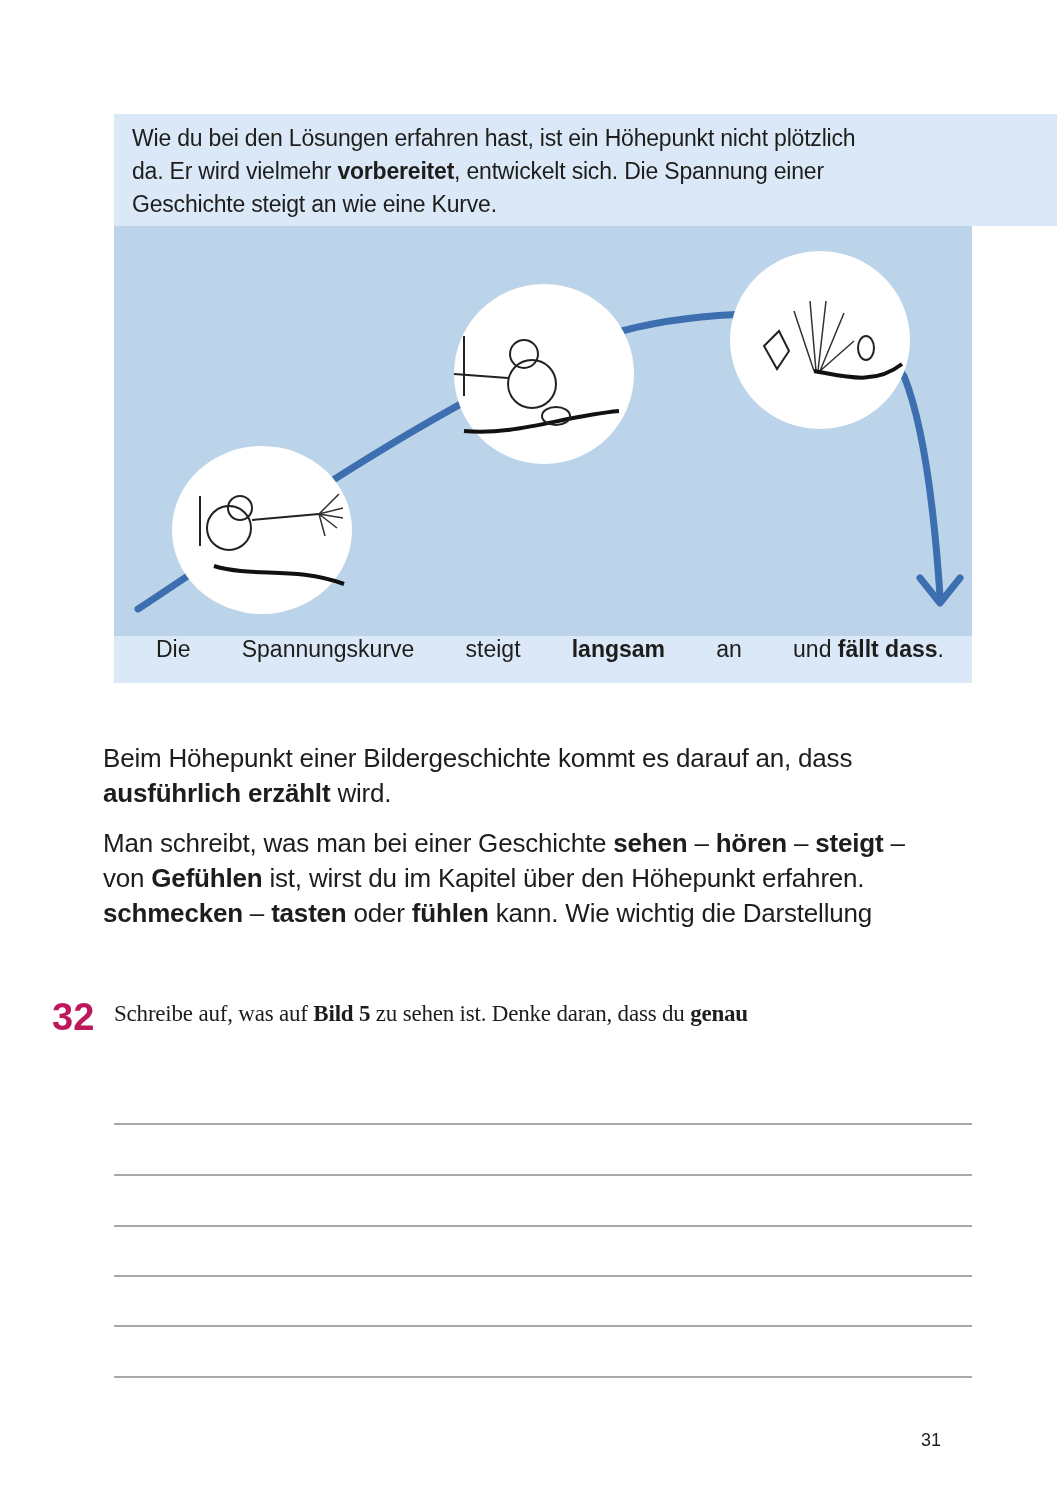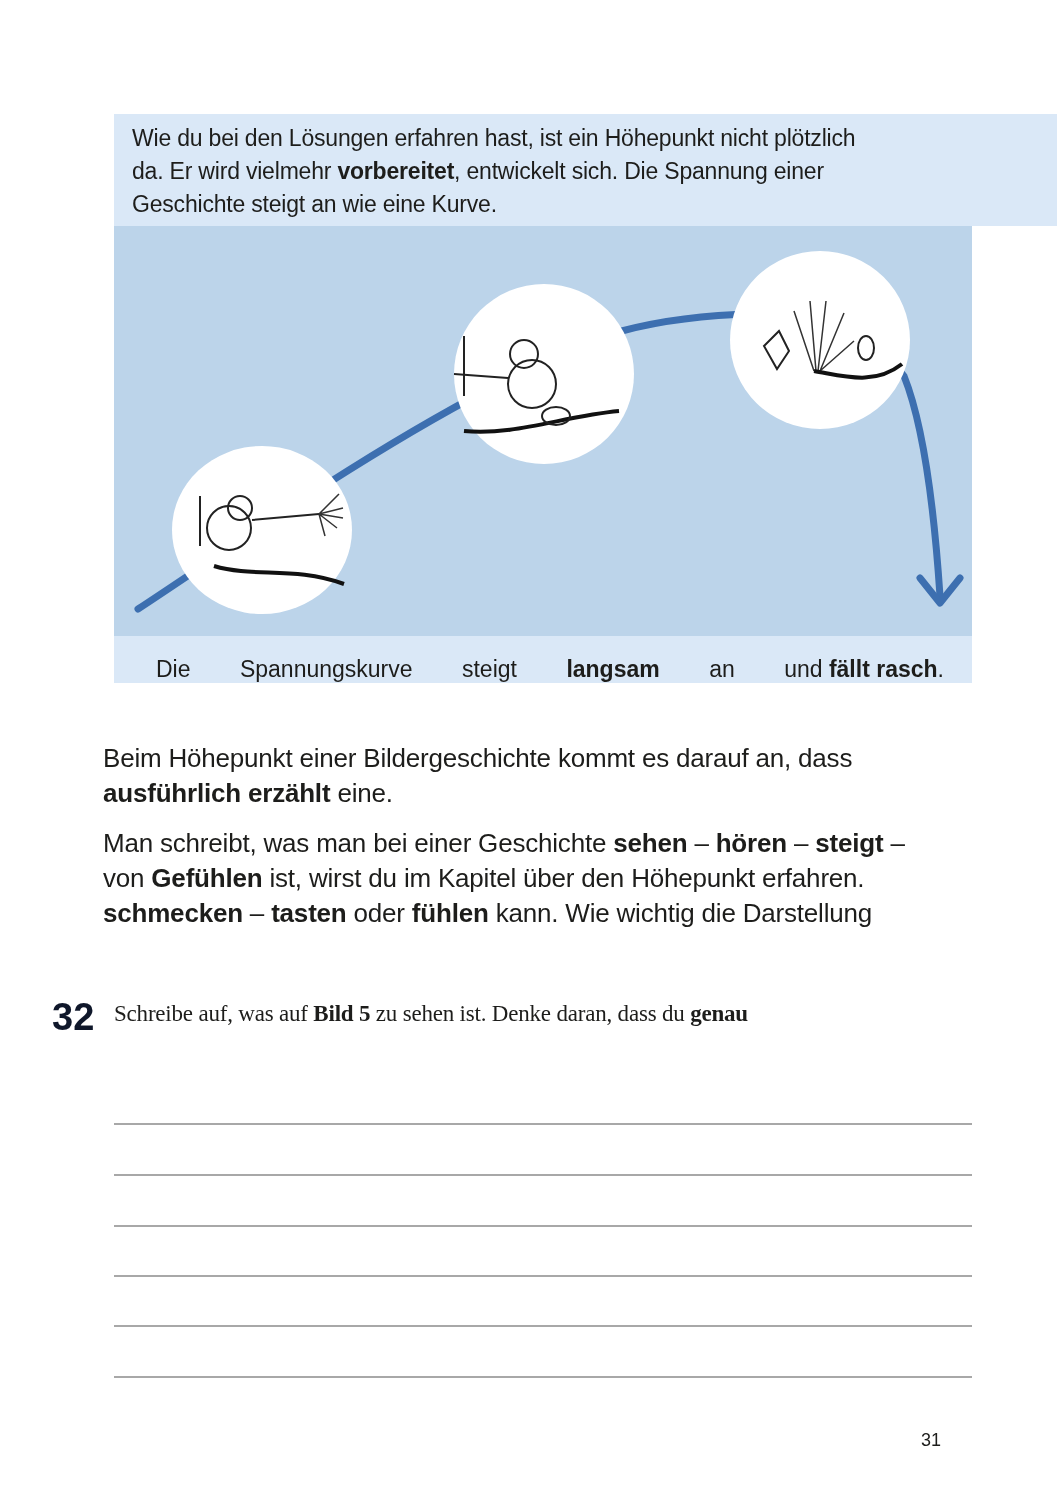--- a/index.html
+++ b/index.html
@@ -4,24 +4,24 @@
   <style>
     html, body { margin:0; padding:0; background:#ffffff; }
     body { width:1057px; height:1500px; position:relative; overflow:hidden;
            font-family:"Liberation Sans", sans-serif; color:#1d1d1b; }
     b { font-weight:bold; }
     .box { position:absolute; left:114px; top:114px; width:858px; height:569px; }
     .intro { position:absolute; left:0; top:0; width:1020px; height:112px; background:#dae8f7;
              box-sizing:border-box; padding:8px 18px; font-size:23px; line-height:33px; letter-spacing:-0.2px; }
     .panel { position:absolute; left:0; top:112px; width:858px; height:410px; background:#bcd4ea; }
     .caption { position:absolute; left:0; top:522px; width:858px; height:47px; background:#dae8f7;
-               display:flex; align-items:flex-end; justify-content:space-between; box-sizing:border-box;
+               display:flex; align-items:flex-start; justify-content:space-between; box-sizing:border-box;
                padding:0 28px 0 42px; font-size:23px; }
     .para { position:absolute; left:103px; width:820px; font-size:26px; line-height:35px; letter-spacing:-0.2px; }
-    .task-num { position:absolute; left:52px; top:996px; font-size:38px; font-weight:bold; color:#0f172a; }
+    .task-num { position:absolute; left:52px; top:996px; font-size:38px; font-weight:bold; color:#be185d; }
     .task { position:absolute; left:114px; top:996px; width:830px; font-size:23px; line-height:36px; letter-spacing:-0.2px;font-family:Liberation Serif, serif; }
     .line { position:absolute; left:114px; width:858px; height:0; border-top:2px solid #a8a8a8; }
     .pagenum { position:absolute; left:921px; top:1430px; font-size:18px; }
     svg { position:absolute; left:0; top:0; }
   </style>
 </head>
 <body>
 
 <div class="box">
   <div class="intro">
@@ -65,27 +65,27 @@
       </g>
     </svg>
   </div>
 
   <div class="caption">
     <span>Die</span>
     <span>Spannungskurve</span>
     <span>steigt</span>
     <b>langsam</b>
     <span>an</span>
-    <span><span>und </span><b>fällt rasch</b><span>.</span></span>
+    <span><span>und </span><b>fällt dass</b><span>.</span></span>
   </div>
 </div>
 
 <div class="para" style="top:741px;">
   <div>Beim Höhepunkt einer Bildergeschichte kommt es darauf an, dass</div>
-  <div><b>ausführlich erzählt</b><span> eine.</span></div>
+  <div><b>ausführlich erzählt</b><span> wird.</span></div>
 </div>
 
 <div class="para" style="top:826px;">
   <div><span>Man schreibt, was man bei einer Geschichte </span><b>sehen</b><span> – </span><b>hören</b><span> – </span><b>steigt</b><span> –</span></div>
   <div><span>von </span><b>Gefühlen</b><span> ist, wirst du im Kapitel über den Höhepunkt erfahren.</span></div>
   <div><b>schmecken</b><span> – </span><b>tasten</b><span> oder </span><b>fühlen</b><span> kann. Wie wichtig die Darstellung</span></div>
 </div>
 
 <div class="task-num">32</div>
 <div class="task">

